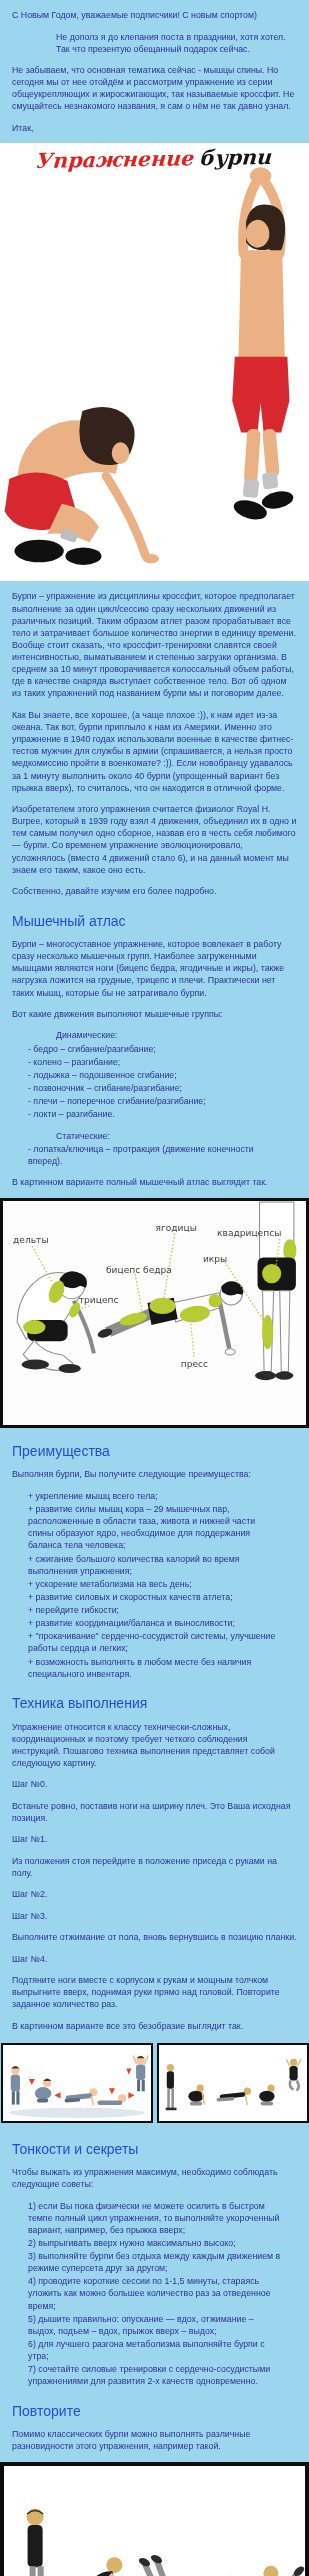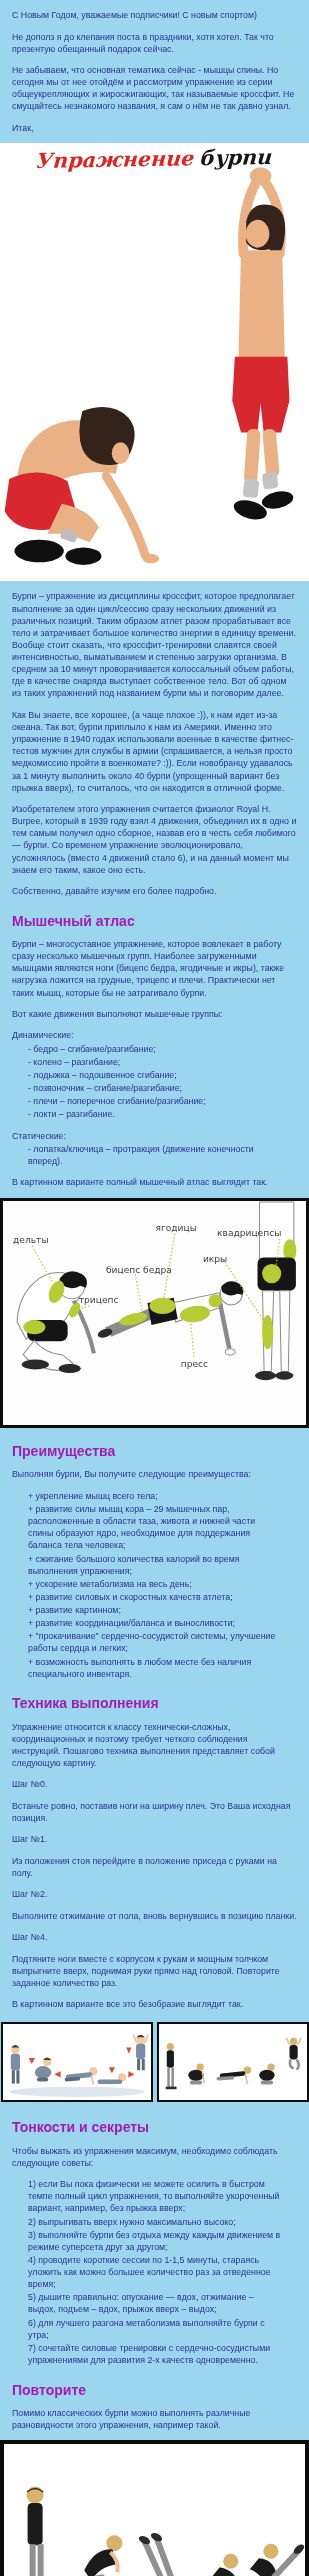--- a/index.html
+++ b/index.html
@@ -5,24 +5,24 @@
   html,body{margin:0;padding:0;}
   body{
     width:309px;
     background:#9cd5ee;
     font-family:"Liberation Sans",sans-serif;
     color:#2d3192;
   }
   .page{width:309px;overflow:hidden;}
   section.txt{padding:0 12px;}
   p{font-size:8.8px;line-height:1.38;margin:9.3px 0;}
-  p.mb0{margin-bottom:1px;}
+  p.mb0{margin-bottom:1px;margin-left:44px;}
   p.mt0{margin-top:9px;}
   p.li{margin:1px 16px;}
-  h2{font-size:14px;color:#a21caf;margin:15.5px 0 6.2px;font-weight:bold;}
+  h2{font-size:14px;color:#1d4ed8;margin:15.5px 0 6.2px;font-weight:normal;}
   .hero{position:relative;background:#ffffff;height:438px;}
   .hero-title{
     position:absolute;top:4.1px;left:0;width:100%;text-align:center;
     font-family:"DejaVu Serif",serif;font-style:italic;font-weight:600;
     font-size:20.6px;transform:skewX(-6deg) rotate(-1deg);
   }
   .hero-title .t-red{color:#e0231e;margin-right:6.2px;}
   .hero-title .t-black{color:#161616;}
   .bordered{border:3.1px solid #0c0c0c;background:#fff;}
   .atlas-img{margin:7.2px 0;}
@@ -172,32 +172,33 @@
   </div>
 
   <section class="txt">
     <h2>Преимущества</h2>
     <p>Выполняя бурпи, Вы получите следующие преимущества:</p>
     <p class="li">+ укрепление мышц всего тела;</p>
     <p class="li">+ развитие силы мышц кора – 29 мышечных пар, расположенные в области таза, живота и нижней части спины образуют ядро, необходимое для поддержания баланса тела человека;</p>
     <p class="li">+ сжигание большого количества калорий во время выполнения упражнения;</p>
     <p class="li">+ ускорение метаболизма на весь день;</p>
     <p class="li">+ развитие силовых и скоростных качеств атлета;</p>
-    <p class="li">+ развитие картинном;</p>
+    <p class="li">+ перейдите гибкости;</p>
     <p class="li">+ развитие координации/баланса и выносливости;</p>
     <p class="li">+ "прокачивание" сердечно-сосудистой системы, улучшение работы сердца и легких;</p>
     <p class="li">+ возможность выполнять в любом месте без наличия специального инвентаря.</p>
 
     <h2>Техника выполнения</h2>
     <p>Упражнение относится к классу технически-сложных, координационных и поэтому требует четкого соблюдения инструкций. Пошагово техника выполнения представляет собой следующую картину.</p>
     <p>Шаг №0.</p>
     <p>Встаньте ровно, поставив ноги на ширину плеч. Это Ваша исходная позиция.</p>
     <p>Шаг №1.</p>
     <p>Из положения стоя перейдите в положение приседа с руками на полу.</p>
     <p>Шаг №2.</p>
+    <p>Шаг №3.</p>
     <p>Выполните отжимание от пола, вновь вернувшись в позицию планки.</p>
     <p>Шаг №4.</p>
     <p>Подтяните ноги вместе с корпусом к рукам и мощным толчком выпрыгните вверх, поднимая руки прямо над головой. Повторите заданное количество раз.</p>
     <p>В картинном варианте все это безобразие выглядит так.</p>
   </section>
 
   <div class="row-imgs">
     <div class="bordered">
       <svg width="148" height="76" viewBox="0 0 288 148">
         <rect width="288" height="148" fill="#ffffff"></rect>

